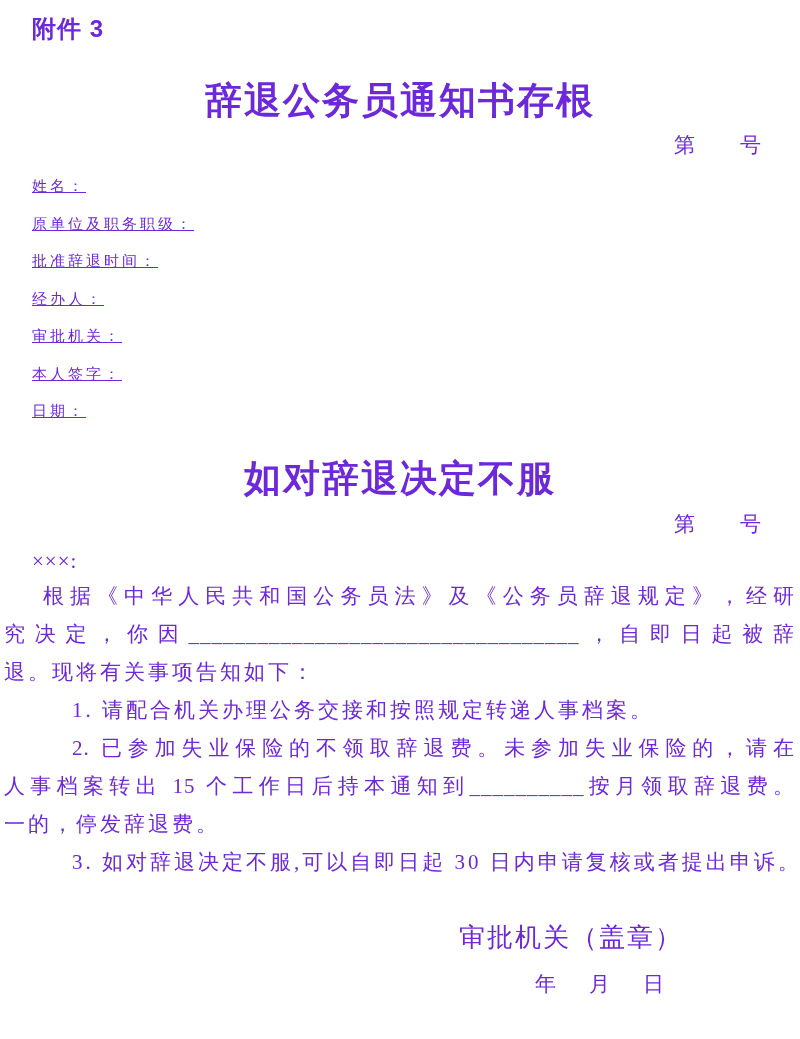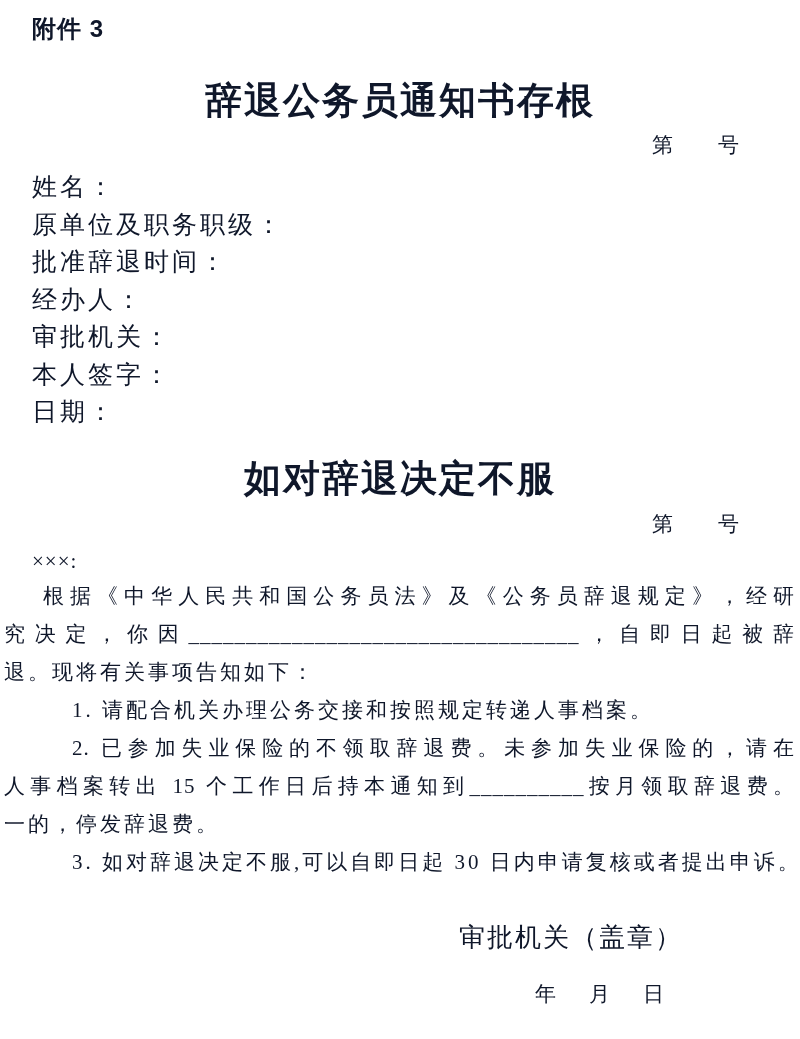--- a/index.html
+++ b/index.html
@@ -5,21 +5,21 @@
   html, body {
     margin: 0;
     padding: 0;
     background: #ffffff;
   }
   .page {
     position: relative;
     width: 800px;
     height: 1039px;
     background: #ffffff;
-    color: #0f172a;
+    color: #6d28d9;
     font-family: "Liberation Serif", "DejaVu Serif", serif;
     overflow: hidden;
     box-sizing: border-box;
   }
   .attachment {
     padding: 14px 30px 0 32px;
     font-family: "Liberation Sans", "DejaVu Sans", sans-serif;
     font-weight: bold;
     font-size: 24px;
     line-height: 30px;
@@ -30,35 +30,36 @@
     text-align: center;
     font-size: 37px;
     font-weight: bold;
     letter-spacing: 2px;
     line-height: 46px;
   }
   .title-stub { margin-top: 34px; }
   .title-notice { margin-top: 24px; line-height: 48px; }
   .doc-number {
     margin-top: 6px;
-    padding-right: 60px;
+    padding-right: 38px;
     text-align: right;
     font-size: 21px;
     line-height: 30px;
     letter-spacing: 1px;
   }
   .stub-fields {
     margin-top: 8px;
     padding: 0 30px 0 32px;
   }
   .stub-line {
-    font-size: 25px;
+    font-size: 15px;
     line-height: 37.5px;
     letter-spacing: 3px;
     white-space: nowrap;
+    text-decoration: underline;
   }
   .recipient {
     margin-top: 6px;
     padding-left: 32px;
     font-size: 21px;
     line-height: 32px;
     letter-spacing: 1px;
     white-space: nowrap;
   }
   .body-block {
@@ -80,21 +81,21 @@
   .ind-item { text-indent: 68px; }
   .signature-line {
     margin-top: 42px;
     padding-right: 117px;
     text-align: right;
     font-size: 26px;
     line-height: 30px;
     letter-spacing: 2px;
   }
   .date-line {
-    margin-top: 26px;
+    margin-top: 16px;
     padding-right: 130px;
     text-align: right;
     font-size: 21px;
     line-height: 30px;
     letter-spacing: 6px;
   }
 </style>
 </head>
 <body>
 

